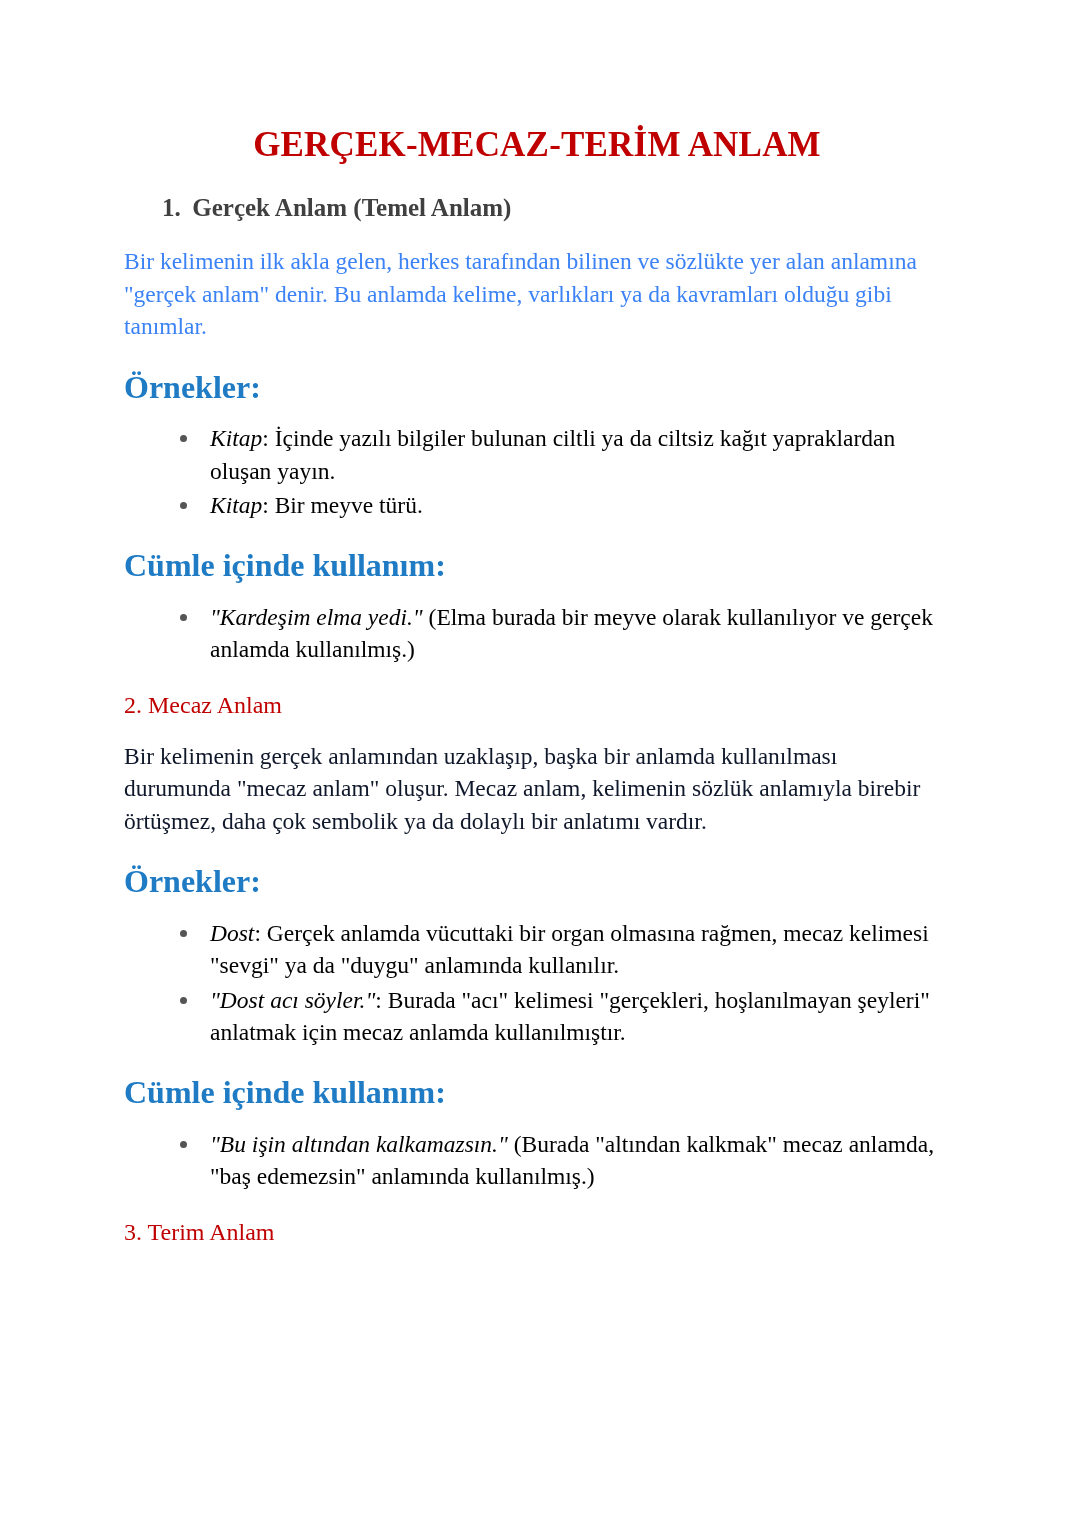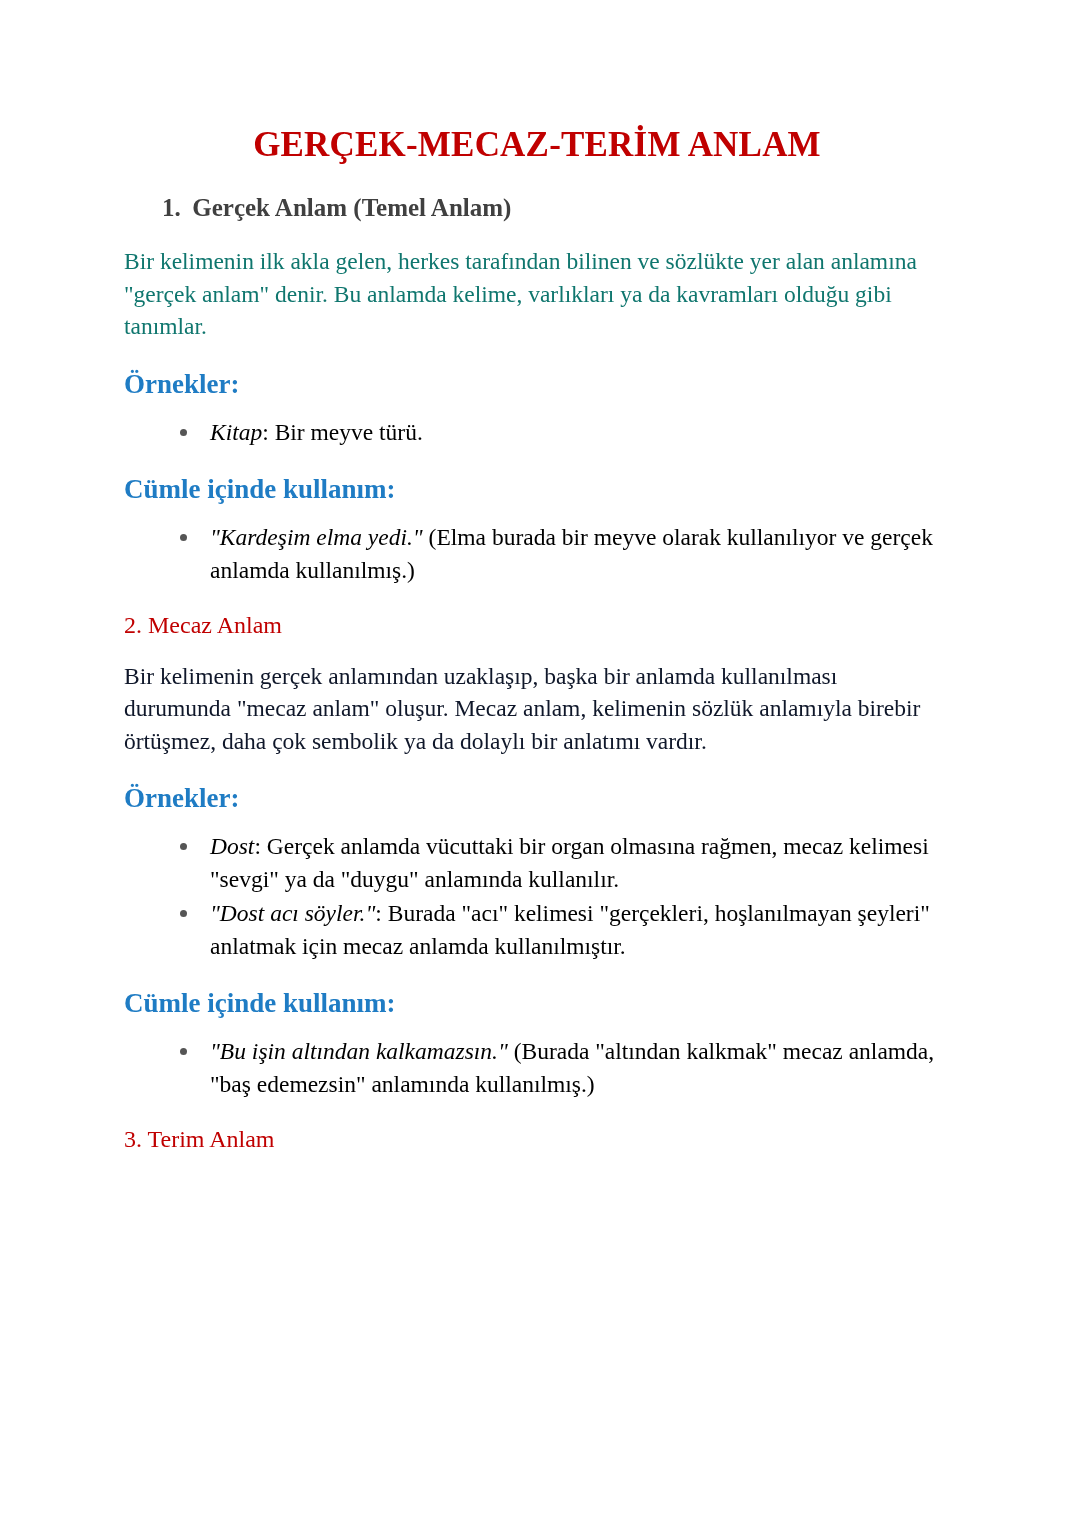--- a/index.html
+++ b/index.html
@@ -40,34 +40,34 @@
     min-width: 24px;
   }
   .section-heading {
     font-size: 24px;
     font-weight: normal;
     color: #c00000;
     margin: 0 0 20px 0;
     line-height: 1.25;
   }
   .sub-heading {
-    font-size: 27px;
+    font-size: 32px;
     font-weight: bold;
     color: #1f7cc4;
     margin: 0 0 14px 0;
     line-height: 1.3;
   }
   p.body-text {
     font-size: 23.5px;
     line-height: 1.38;
     margin: 0 0 24px 0;
     color: #0f172a;
   }
   p.body-text.blue {
-    color: #0f766e;
+    color: #3b82f6;
   }
   ul.bullets {
     list-style: none;
     margin: 0 0 24px 0;
     padding: 0 0 0 42px;
   }
   ul.bullets li {
     position: relative;
     font-size: 23.5px;
     line-height: 1.38;
@@ -99,20 +99,23 @@
     <span class="num">1.</span>
     <span>Gerçek Anlam (Temel Anlam)</span>
   </h2>
 
   <p class="body-text blue">Bir kelimenin ilk akla gelen, herkes tarafından bilinen ve sözlükte yer alan anlamına "gerçek anlam" denir. Bu anlamda kelime, varlıkları ya da kavramları olduğu gibi tanımlar.</p>
 
   <h3 class="sub-heading">Örnekler:</h3>
 
   <ul class="bullets">
     <li>
+      <span class="it">Kitap</span><span>: İçinde yazılı bilgiler bulunan ciltli ya da ciltsiz kağıt yapraklardan oluşan yayın.</span>
+    </li>
+    <li>
       <span class="it">Kitap</span><span>: Bir meyve türü.</span>
     </li>
   </ul>
 
   <h3 class="sub-heading">Cümle içinde kullanım:</h3>
 
   <ul class="bullets">
     <li>
       <span class="it">"Kardeşim elma yedi."</span><span> (Elma burada bir meyve olarak kullanılıyor ve gerçek anlamda kullanılmış.)</span>
     </li>

